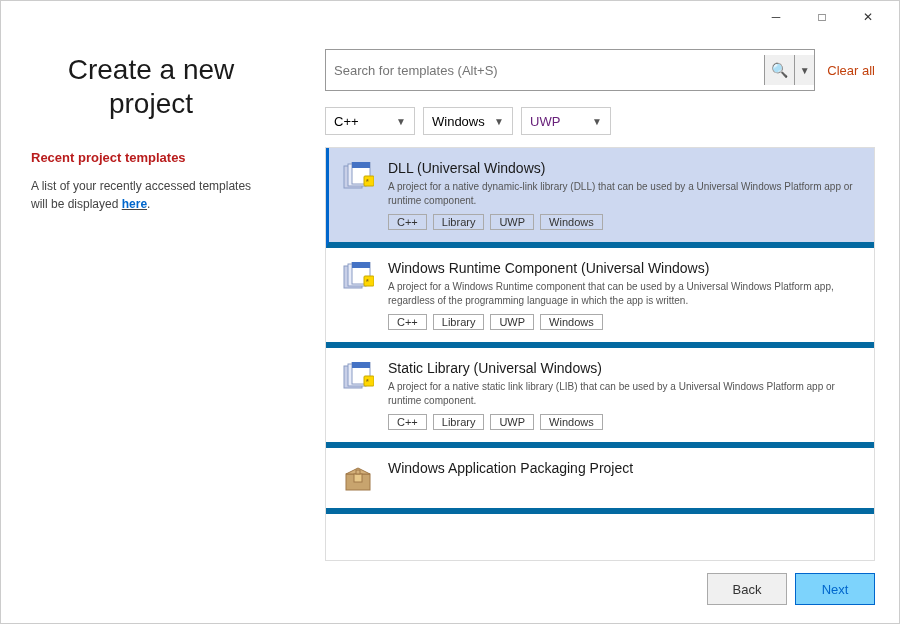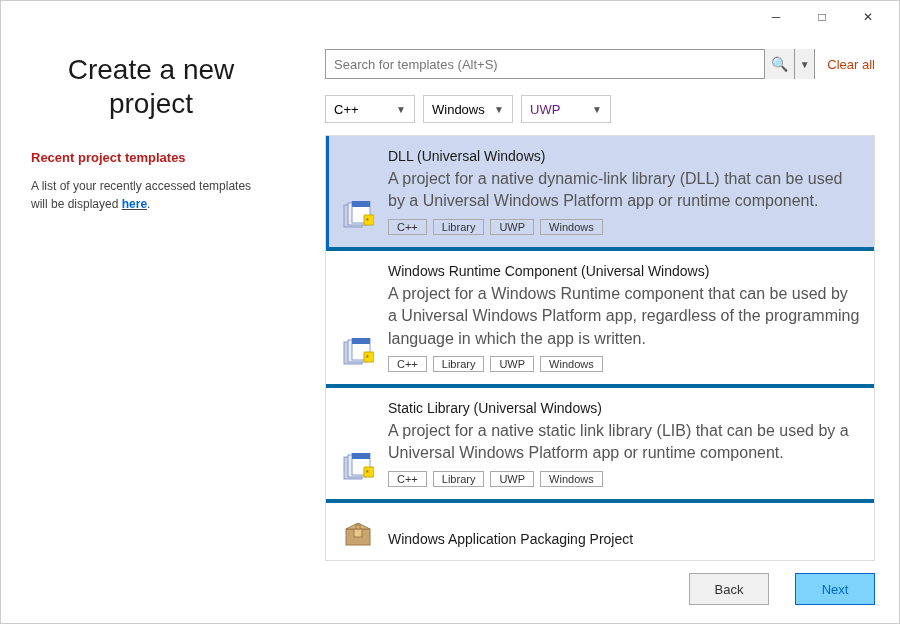--- a/index.html
+++ b/index.html
@@ -88,21 +88,21 @@
     .search-row {
       display: flex;
       align-items: center;
       margin-bottom: 16px;
     }
     .search-container {
       display: flex;
       align-items: center;
       border: 1px solid #999;
       flex: 1;
-      height: 30px;
+      height: 42px;
       background: #fff;
     }
     .search-input {
       flex: 1;
       border: none;
       outline: none;
       padding: 0 8px;
       font-size: 13px;
       color: #666;
       background: transparent;
@@ -174,23 +174,23 @@
     }
 
     
     .project-list {
       flex: 1;
       overflow-y: auto;
       border: 1px solid #ddd;
     }
     .project-item {
       display: flex;
-      align-items: flex-end;
+      align-items: flex-start;
       padding: 12px 14px;
-      border-bottom: 4px solid #0369a1;
+      border-bottom: 6px solid #0369a1;
       cursor: pointer;
     }
     .project-item.selected {
       background: #cdd8f0;
       border-left: 3px solid #0066cc;
     }
     .project-item.selected { padding-left: 11px; }
 
     .project-icon {
       width: 36px;
@@ -207,21 +207,21 @@
     }
 
     .project-info { flex: 1; }
     .project-name {
       font-size: 14px;
       font-weight: 500;
       color: #1a1a1a;
       margin-bottom: 4px;
     }
     .project-desc {
-      font-size: 16px;
+      font-size: 10px;
       color: #555;
       line-height: 1.4;
       margin-bottom: 6px;
     }
     .project-tags {
       display: flex;
       gap: 6px;
       flex-wrap: wrap;
     }
     .tag {
@@ -229,21 +229,21 @@
       padding: 1px 8px;
       font-size: 11px;
       color: #333;
       border-radius: 0;
     }
 
     
     .footer-row {
       display: flex;
       justify-content: flex-end;
-      gap: 26px;
+      gap: 8px;
       padding: 12px 0 4px;
       align-items: center;
     }
     .footer-btn {
       height: 32px;
       min-width: 80px;
       padding: 0 20px;
       font-size: 13px;
       cursor: pointer;
       border: 1px solid #aaa;

